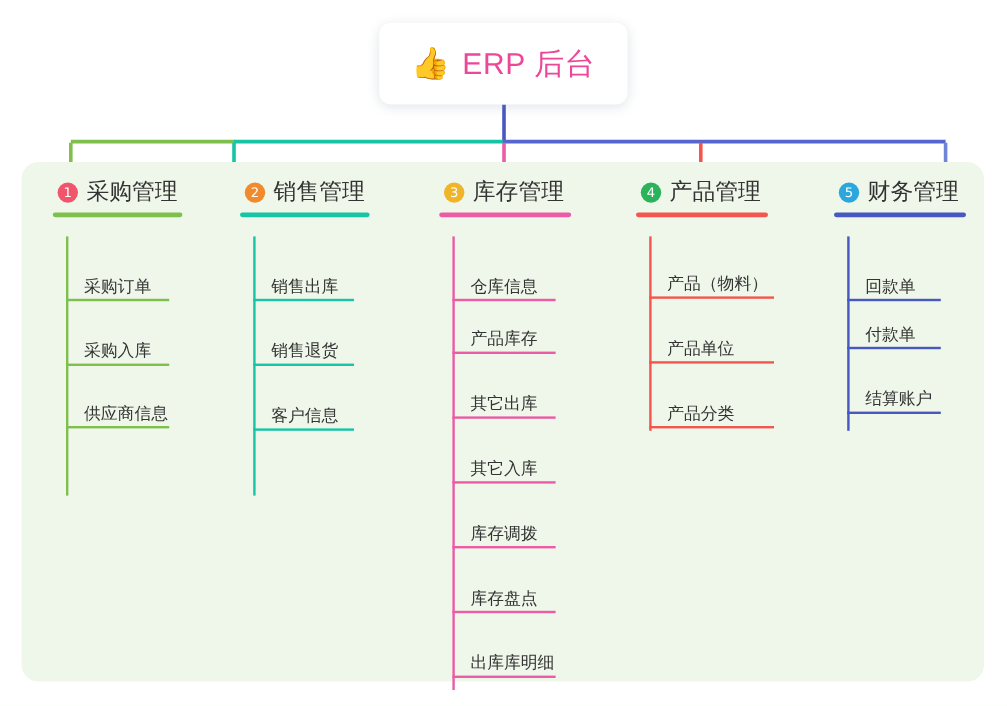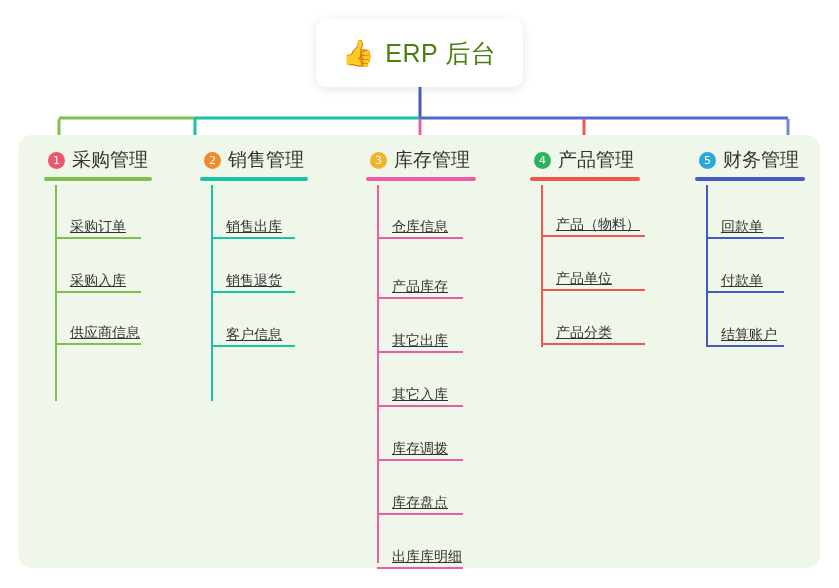--- a/index.html
+++ b/index.html
@@ -32,21 +32,21 @@
     gap: 10px;
     z-index: 5;
   }
   #root-node .thumb {
     font-size: 26px;
     line-height: 1;
     color: #f0b429;
   }
   #root-node .root-title {
     font-size: 25px;
-    color: #4d7c0f;
+    color: #ec4899;
     letter-spacing: 0.5px;
     white-space: nowrap;
   }
 
   
   #connectors {
     position: absolute;
     left: 0;
     top: 0;
     width: 839px;
@@ -96,22 +96,21 @@
     white-space: nowrap;
   }
   .head-rule {
     height: 4px;
     border-radius: 2px;
     margin-top: 5px;
   }
 
   .sub-list {
     position: relative;
-    margin-top: 4px;
-    text-decoration: underline;
+    margin-top: 16px;
   }
   .spine {
     position: absolute;
     left: 11px;
     top: 0;
     bottom: 0;
     width: 2px;
   }
   .sub-item {
     position: relative;
@@ -207,21 +206,21 @@
       <span class="badge" style="background: rgb(240, 180, 41);">3</span>
       <span class="col-title">库存管理</span>
     </div>
     <div class="head-rule" style="background: rgb(236, 92, 166); width: 110px;"></div>
     <div class="sub-list" style="height: 378px;">
       <div class="spine" style="background: rgb(236, 92, 166);"></div>
       <div class="sub-item" style="height: 54px;">
         <span class="sub-label">仓库信息</span>
         <div class="sub-rule" style="background: rgb(236, 92, 166); width: 86px;"></div>
       </div>
-      <div class="sub-item" style="height: 60px;">
+      <div class="sub-item" style="height: 44px;">
         <span class="sub-label">产品库存</span>
         <div class="sub-rule" style="background: rgb(236, 92, 166); width: 86px;"></div>
       </div>
       <div class="sub-item" style="height: 54px; text-align: center;">
         <span class="sub-label">其它出库</span>
         <div class="sub-rule" style="background: rgb(236, 92, 166); width: 86px;"></div>
       </div>
       <div class="sub-item" style="height: 54px;">
         <span class="sub-label">其它入库</span>
         <div class="sub-rule" style="background: rgb(236, 92, 166); width: 86px;"></div>
@@ -267,21 +266,21 @@
       <span class="badge" style="background: rgb(43, 167, 221);">5</span>
       <span class="col-title">财务管理</span>
     </div>
     <div class="head-rule" style="background: rgb(71, 88, 192); width: 110px;"></div>
     <div class="sub-list" style="height: 162px;">
       <div class="spine" style="background: rgb(71, 88, 192);"></div>
       <div class="sub-item" style="height: 54px;">
         <span class="sub-label">回款单</span>
         <div class="sub-rule" style="background: rgb(71, 88, 192); width: 78px;"></div>
       </div>
-      <div class="sub-item" style="height: 54px;">
+      <div class="sub-item" style="height: 40px;">
         <span class="sub-label">付款单</span>
         <div class="sub-rule" style="background: rgb(71, 88, 192); width: 78px;"></div>
       </div>
       <div class="sub-item" style="height: 54px;">
         <span class="sub-label">结算账户</span>
         <div class="sub-rule" style="background: rgb(71, 88, 192); width: 78px;"></div>
       </div>
     </div>
   </div>
 

